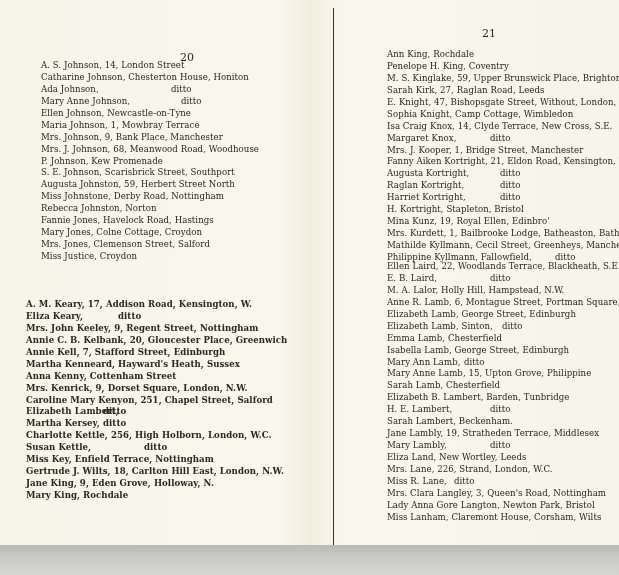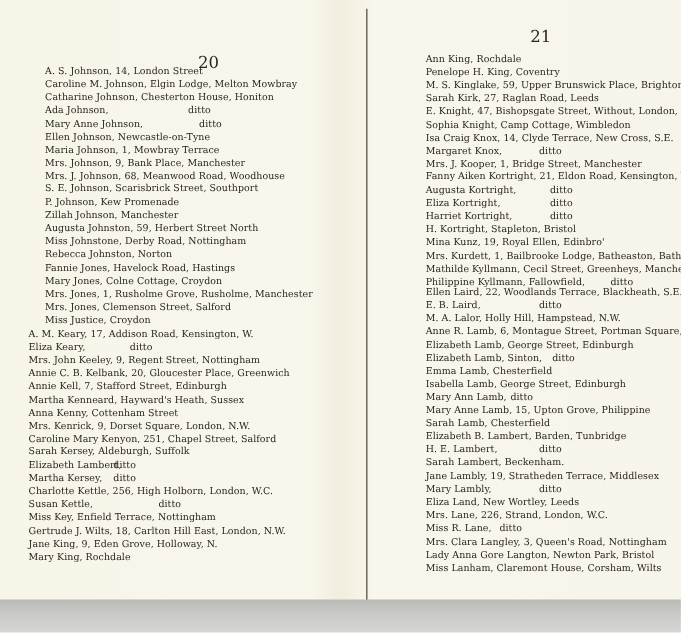--- a/index.html
+++ b/index.html
@@ -41,83 +41,79 @@
     position: absolute;
     top: 0;
     font-size: 8.6px;
     line-height: 11.95px;
     letter-spacing: 0.05px;
   }
   .page-left { left: 0; width: 330px; }
   .page-right { left: 336px; width: 283px; }
   .page-number {
     position: absolute;
-    font-size: 15px;
+    font-size: 11px;
   }
   .page-left .page-number { left: 148px; top: 52px; margin-left: 32px; }
   .page-right .page-number { left: 146px; top: 28px; }
   .entries {
     position: absolute;
     margin: 0;
     padding: 0;
     list-style: none;
     white-space: nowrap;
   }
   .entries li { height: 11.95px; position: relative; }
   .entries .ditto {
     position: absolute;
     top: 0;
   }
   .left-a { left: 20px; top: 60px; margin-left: 21px; }
-  .left-b { left: 26px; top: 299px; }
+  .left-b { left: 26px; top: 299px; font-weight: bold; }
   .right-a { left: 51px; top: 49px; }
   .right-b { left: 51px; top: 261px; }
 </style>
 </head>
 <body>
 
 <div class="spread"></div>
 <div class="gutter-line"></div>
 <div class="bottom-edge"></div>
 
 <section class="page page-left">
   <div class="page-number">20</div>
   <ul class="entries left-a">
       <li><span>A. S. Johnson, 14, London Street</span></li>
-      <li><span>Caroline M. Johnson, Elgin Lodge, Melton Mowbray</span></li>
       <li><span>Catharine Johnson, Chesterton House, Honiton</span></li>
       <li><span>Ada Johnson,</span><span class="ditto" style="left: 130px;">ditto</span></li>
       <li><span>Mary Anne Johnson,</span><span class="ditto" style="left: 140px;">ditto</span></li>
       <li><span>Ellen Johnson, Newcastle-on-Tyne</span></li>
       <li><span>Maria Johnson, 1, Mowbray Terrace</span></li>
       <li><span>Mrs. Johnson, 9, Bank Place, Manchester</span></li>
       <li><span>Mrs. J. Johnson, 68, Meanwood Road, Woodhouse</span></li>
+      <li><span>P. Johnson, Kew Promenade</span></li>
       <li><span>S. E. Johnson, Scarisbrick Street, Southport</span></li>
-      <li><span>P. Johnson, Kew Promenade</span></li>
-      <li><span>Zillah Johnson, Manchester</span></li>
       <li><span>Augusta Johnston, 59, Herbert Street North</span></li>
       <li><span>Miss Johnstone, Derby Road, Nottingham</span></li>
       <li><span>Rebecca Johnston, Norton</span></li>
       <li><span>Fannie Jones, Havelock Road, Hastings</span></li>
       <li><span>Mary Jones, Colne Cottage, Croydon</span></li>
-      <li><span>Mrs. Jones, 1, Rusholme Grove, Rusholme, Manchester</span></li>
       <li><span>Mrs. Jones, Clemenson Street, Salford</span></li>
       <li><span>Miss Justice, Croydon</span></li>
     </ul>
   <ul class="entries left-b">
       <li><span>A. M. Keary, 17, Addison Road, Kensington, W.</span></li>
       <li><span>Eliza Keary,</span><span class="ditto" style="left: 92px;">ditto</span></li>
       <li><span>Mrs. John Keeley, 9, Regent Street, Nottingham</span></li>
       <li><span>Annie C. B. Kelbank, 20, Gloucester Place, Greenwich</span></li>
       <li><span>Annie Kell, 7, Stafford Street, Edinburgh</span></li>
       <li><span>Martha Kenneard, Hayward's Heath, Sussex</span></li>
       <li><span>Anna Kenny, Cottenham Street</span></li>
       <li><span>Mrs. Kenrick, 9, Dorset Square, London, N.W.</span></li>
       <li><span>Caroline Mary Kenyon, 251, Chapel Street, Salford</span></li>
-      <li><span>Sarah Kersey, Aldeburgh, Suffolk</span></li>
       <li><span>Elizabeth Lambert,</span><span class="ditto" style="left: 77px;">ditto</span></li>
       <li><span>Martha Kersey,</span><span class="ditto" style="left: 77px;">ditto</span></li>
       <li><span>Charlotte Kettle, 256, High Holborn, London, W.C.</span></li>
       <li><span>Susan Kettle,</span><span class="ditto" style="left: 118px;">ditto</span></li>
       <li><span>Miss Key, Enfield Terrace, Nottingham</span></li>
       <li><span>Gertrude J. Wilts, 18, Carlton Hill East, London, N.W.</span></li>
       <li><span>Jane King, 9, Eden Grove, Holloway, N.</span></li>
       <li><span>Mary King, Rochdale</span></li>
     </ul>
 </section>
@@ -129,21 +125,21 @@
       <li><span>Penelope H. King, Coventry</span></li>
       <li><span>M. S. Kinglake, 59, Upper Brunswick Place, Brighton</span></li>
       <li><span>Sarah Kirk, 27, Raglan Road, Leeds</span></li>
       <li><span>E. Knight, 47, Bishopsgate Street, Without,  London, E.C.</span></li>
       <li><span>Sophia Knight, Camp Cottage, Wimbledon</span></li>
       <li><span>Isa Craig Knox, 14, Clyde Terrace, New Cross, S.E.</span></li>
       <li><span>Margaret Knox,</span><span class="ditto" style="left: 103px;">ditto</span></li>
       <li><span>Mrs. J. Kooper, 1, Bridge Street, Manchester</span></li>
       <li><span>Fanny Aiken Kortright, 21, Eldon Road, Kensington, W.</span></li>
       <li><span>Augusta Kortright,</span><span class="ditto" style="left: 113px;">ditto</span></li>
-      <li><span>Eliza Kortright,</span><span class="ditto" style="left: 113px;">ditto</span></li>
+      <li><span>Raglan Kortright,</span><span class="ditto" style="left: 113px;">ditto</span></li>
       <li><span>Harriet Kortright,</span><span class="ditto" style="left: 113px;">ditto</span></li>
       <li><span>H. Kortright, Stapleton, Bristol</span></li>
       <li><span>Mina Kunz, 19, Royal Ellen, Edinbro'</span></li>
       <li><span>Mrs. Kurdett, 1, Bailbrooke Lodge, Batheaston, Bath</span></li>
       <li><span>Mathilde Kyllmann, Cecil Street, Greenheys, Manchester</span></li>
       <li><span>Philippine Kyllmann, Fallowfield,</span><span class="ditto" style="left: 168px;">ditto</span></li>
     </ul>
   <ul class="entries right-b">
       <li><span>Ellen Laird, 22, Woodlands Terrace, Blackheath, S.E.</span></li>
       <li><span>E. B. Laird,</span><span class="ditto" style="left: 103px;">ditto</span></li>

